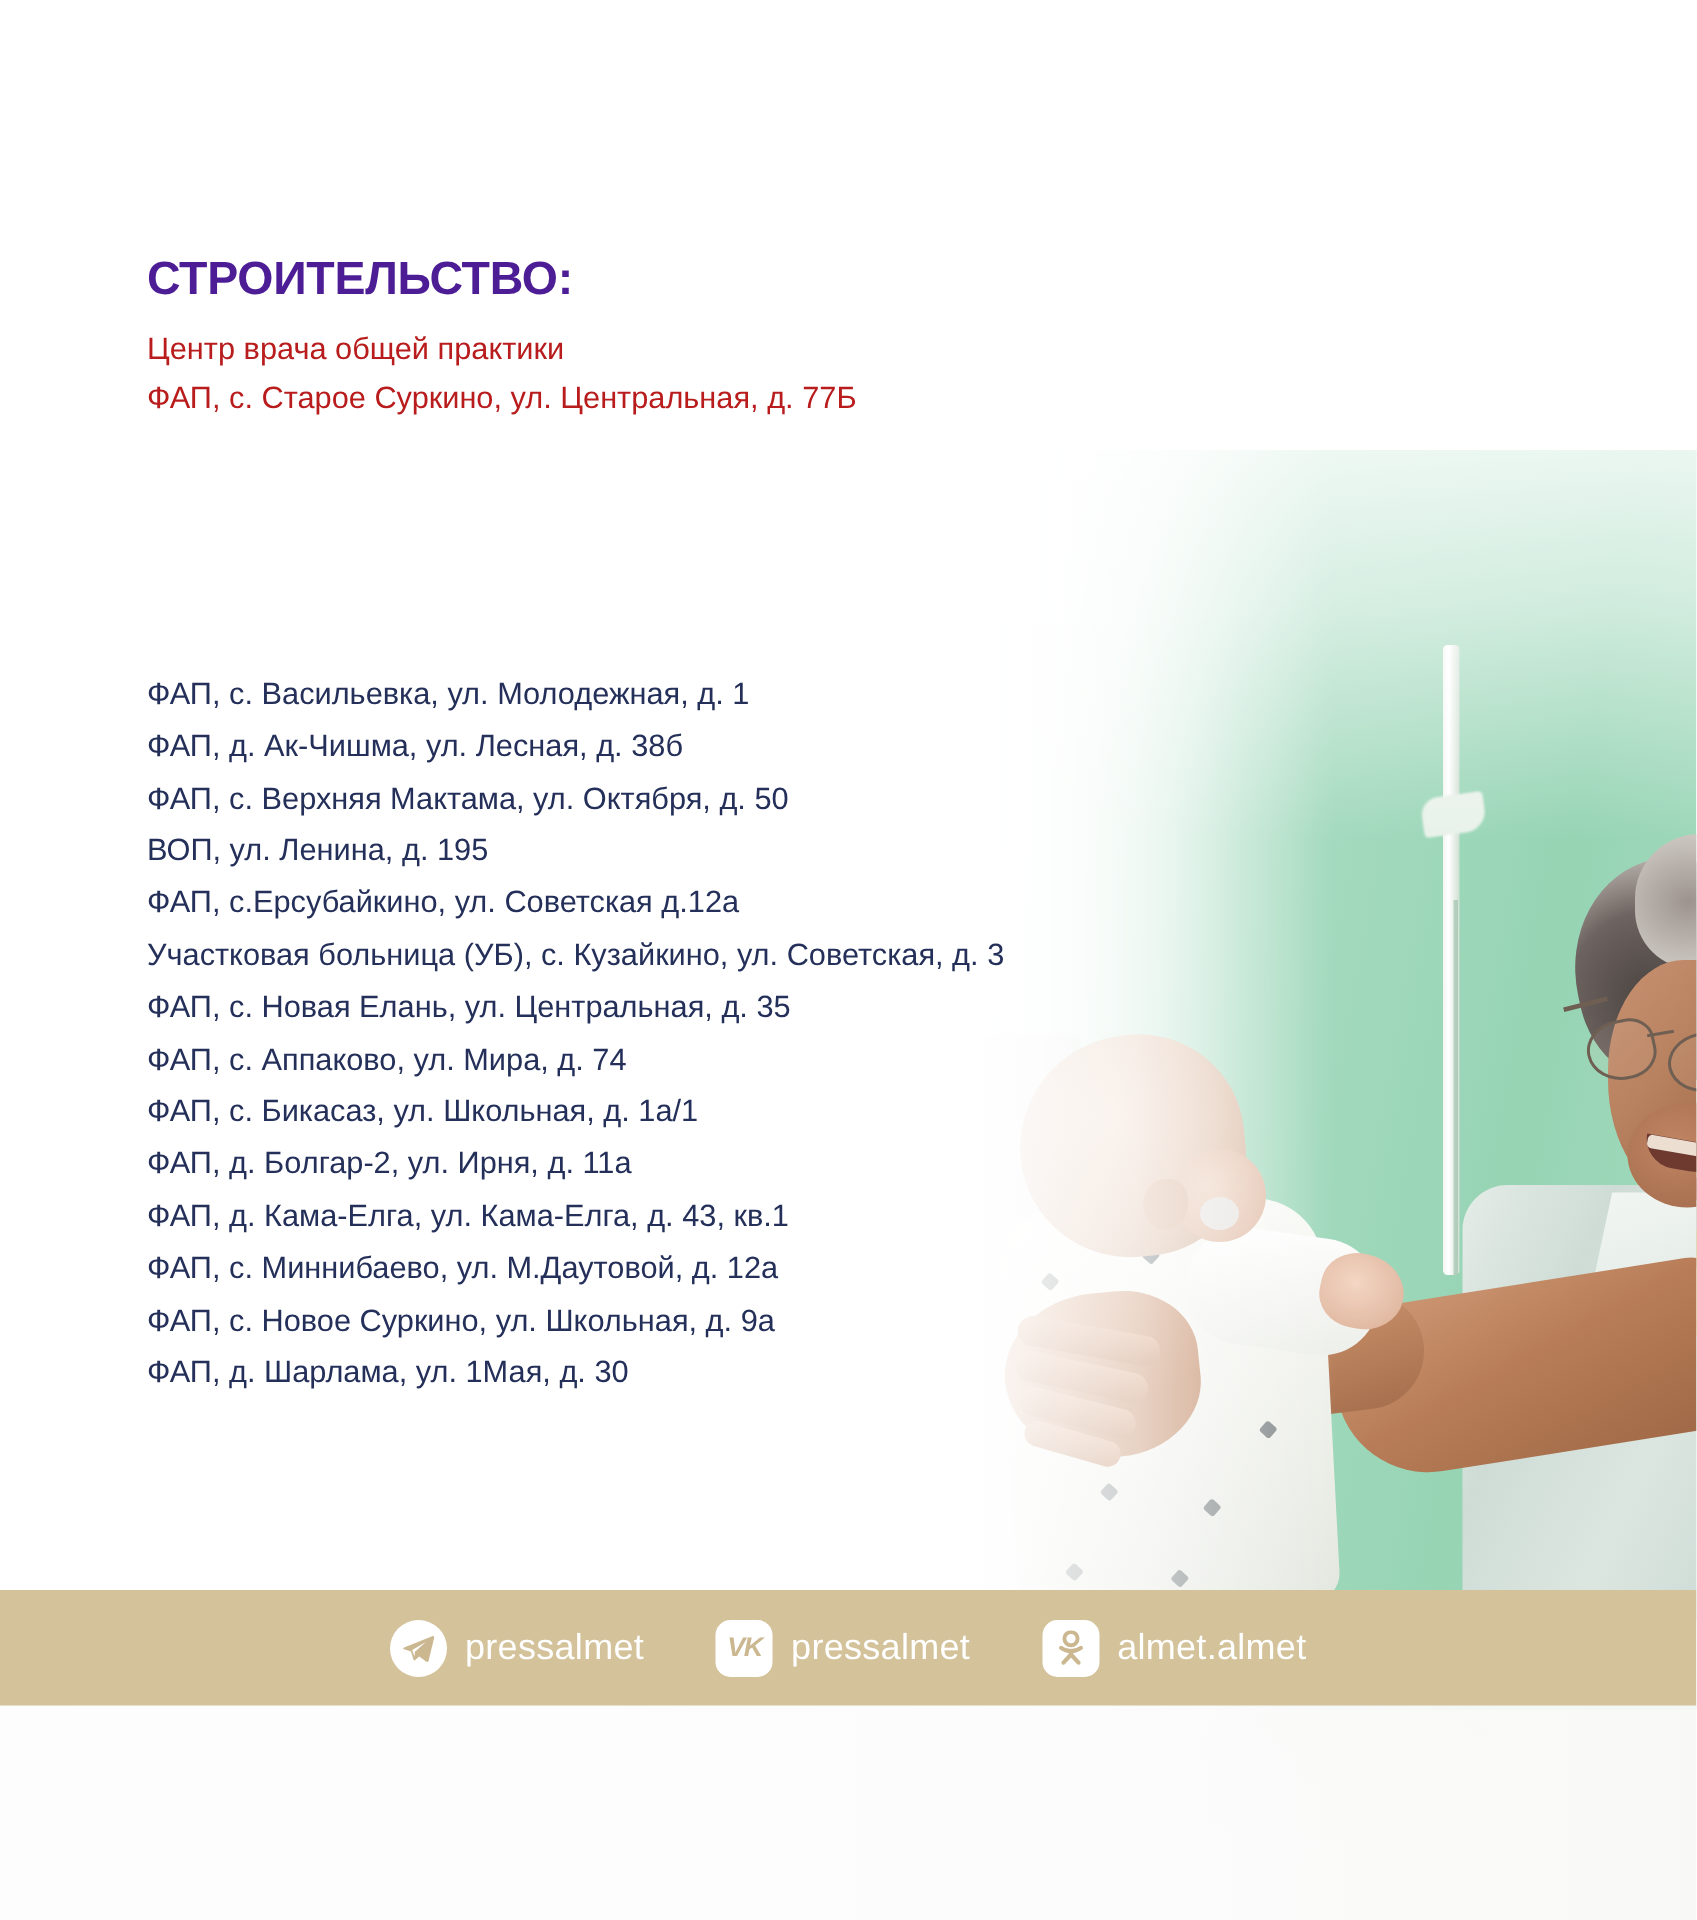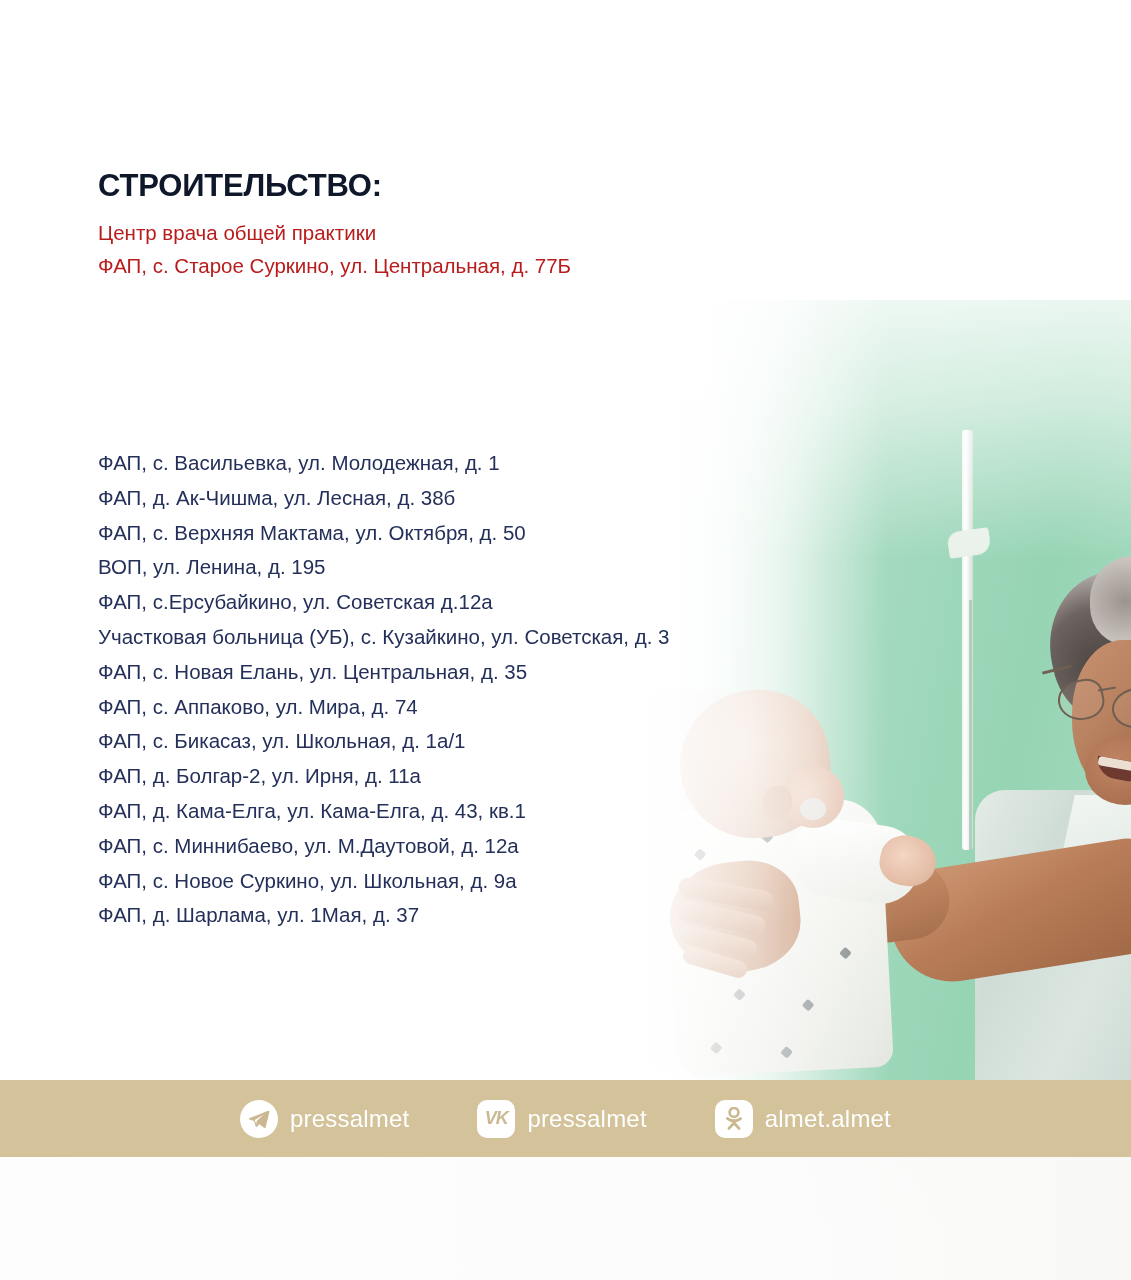--- a/index.html
+++ b/index.html
@@ -375,21 +375,21 @@
   
   .content {
     position: absolute;
     inset: 0;
     z-index: 3;
   }
 
   .heading {
     position: absolute;
     left: 98px;
-    color: #0f172a;
+    color: #4c1d95;
     font-weight: 700;
     letter-spacing: -0.2px;
   }
   #heading-construction {
     top: 146px;
     font-size: 31px;
     line-height: 38px;
   }
   #heading-overhaul {
     top: 328px;
@@ -421,22 +421,21 @@
     position: absolute;
     left: 0;
     top: 1060px;
     width: 1131px;
     height: 77px;
     background: #d3c29a;
     z-index: 4;
     display: flex;
     align-items: center;
     justify-content: center;
-    gap: 68px;
-    margin-top: 20px;
+    gap: 48px;
   }
   .social {
     display: flex;
     align-items: center;
     gap: 12px;
   }
   .social-label {
     color: #ffffff;
     font-size: 24px;
     letter-spacing: 0.2px;
@@ -541,21 +540,21 @@
       <div class="line">ВОП, ул. Ленина, д. 195</div>
       <div class="line">ФАП, с.Ерсубайкино, ул. Советская д.12а</div>
       <div class="line">Участковая больница (УБ), с. Кузайкино, ул. Советская, д. 3</div>
       <div class="line">ФАП, с. Новая Елань, ул. Центральная, д. 35</div>
       <div class="line">ФАП, с. Аппаково, ул. Мира, д. 74</div>
       <div class="line">ФАП, с. Бикасаз, ул. Школьная, д. 1а/1</div>
       <div class="line">ФАП, д. Болгар-2, ул. Ирня, д. 11а</div>
       <div class="line">ФАП, д. Кама-Елга, ул. Кама-Елга, д. 43, кв.1</div>
       <div class="line">ФАП, с. Миннибаево, ул. М.Даутовой, д. 12а</div>
       <div class="line">ФАП, с. Новое Суркино, ул. Школьная, д. 9а</div>
-      <div class="line">ФАП, д. Шарлама, ул. 1Мая, д. 37</div>
+      <div class="line">ФАП, д. Шарлама, ул. 1Мая, д. 30</div>
     </div>
   </div>
 
   <div class="footer-bar">
 
     <div class="social">
       <span class="badge circle">
         <svg width="22" height="22" viewBox="0 0 24 24" aria-hidden="true">
           <path d="M22 3 1.5 11.2c-.8.3-.8 1.1 0 1.4l5 1.6 1.9 5.9c.2.6.9.7 1.3.3l2.8-2.6 5.3 3.9c.6.4 1.3.1 1.5-.6L23.4 4.1c.2-.8-.6-1.4-1.4-1.1Zm-4.6 4.2-8 7.1-.4 3.6-1.6-4.9 10-5.8Z" fill="#cbb891"></path>
         </svg>

